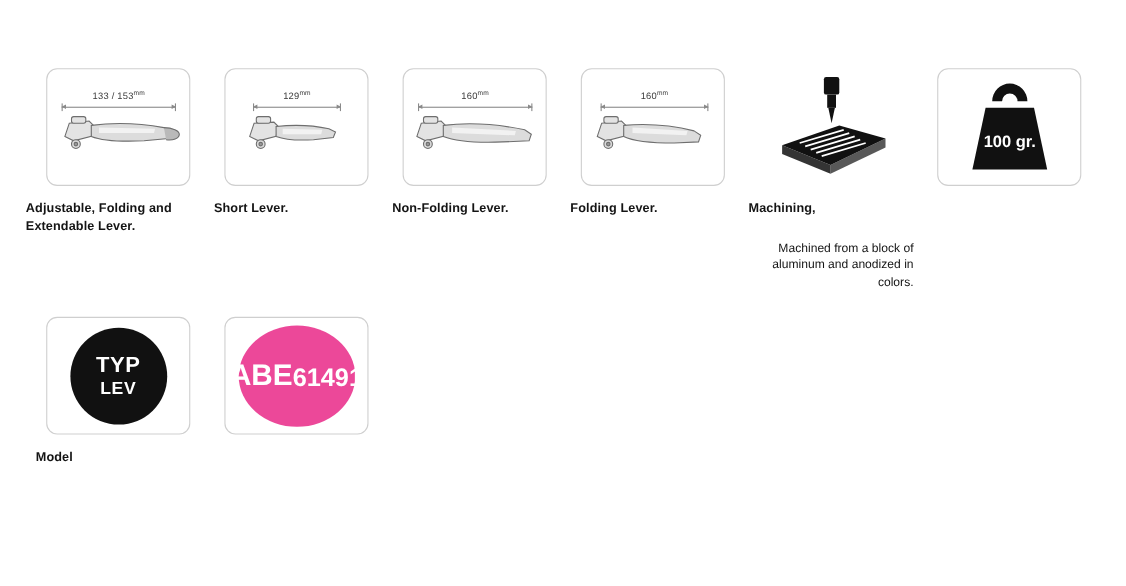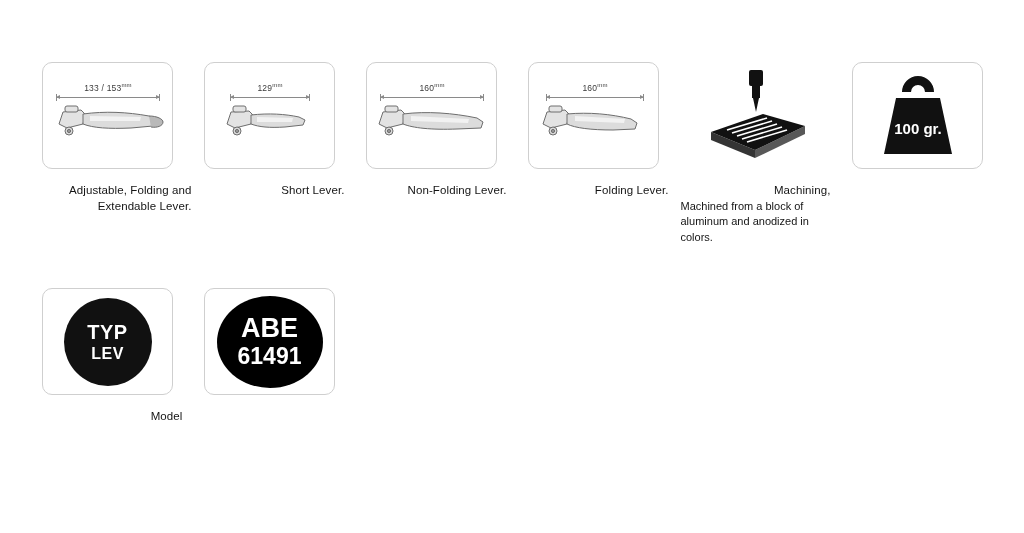--- a/index.html
+++ b/index.html
@@ -49,33 +49,33 @@
     overflow: hidden;
     display: flex;
     align-items: center;
     justify-content: center;
   }
   .frame.noborder { border: none; }
 
   .caption {
     margin-top: 14px;
     font-size: 11.5px;
-    font-weight: normal;
+    font-weight: bold;
     line-height: 1.35;
-    text-align: right;
+    text-align: left;
     color: #141414;
     letter-spacing: 0.1px;
     width: 150px;
   }
   .subcaption {
-    margin-top: 0;
+    margin-top: 20px;
     font-size: 11px;
     font-weight: normal;
     line-height: 1.45;
-    text-align: left;
+    text-align: right;
     color: #141414;
     width: 150px;
   }
 
   
   .lever-wrap {
     position: relative;
     width: 125px;
     height: 100px;
   }
@@ -173,24 +173,24 @@
   .badge-circle .l2 {
     font-size: 16px;
     font-weight: bold;
     margin-top: 4px;
     letter-spacing: 0.5px;
   }
   .badge-abe {
     width: 106px;
     height: 92px;
     border-radius: 50%;
-    background: #000000;
+    background: #ec4899;
     color: #ffffff;
     display: flex;
-    flex-direction: column;
+    flex-direction: row;
     align-items: center;
     justify-content: center;
     line-height: 1;
   }
   .badge-abe .l1 {
     font-size: 27px;
     font-weight: bold;
     letter-spacing: 0px;
   }
   .badge-abe .l2 {

